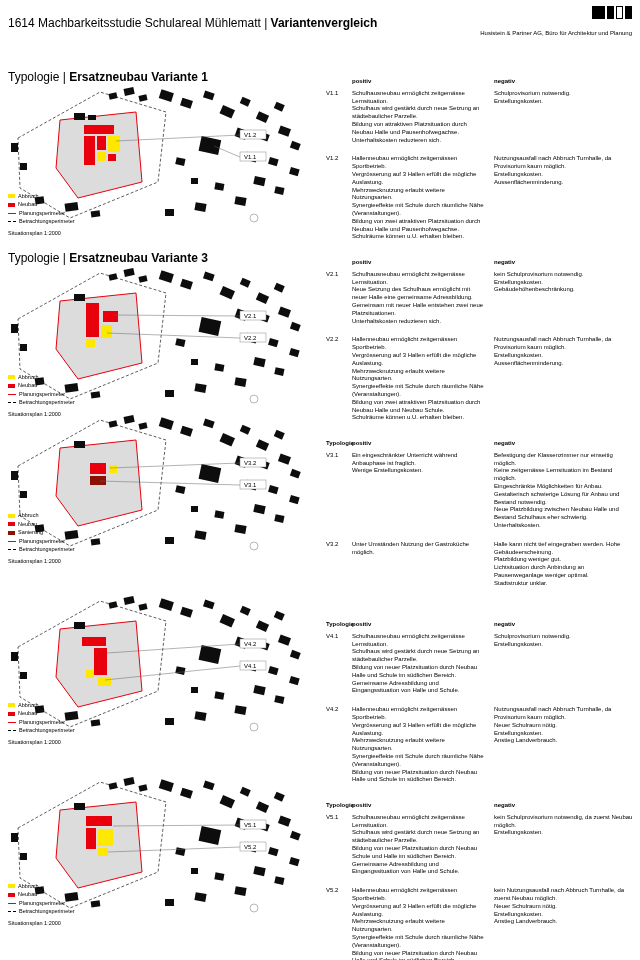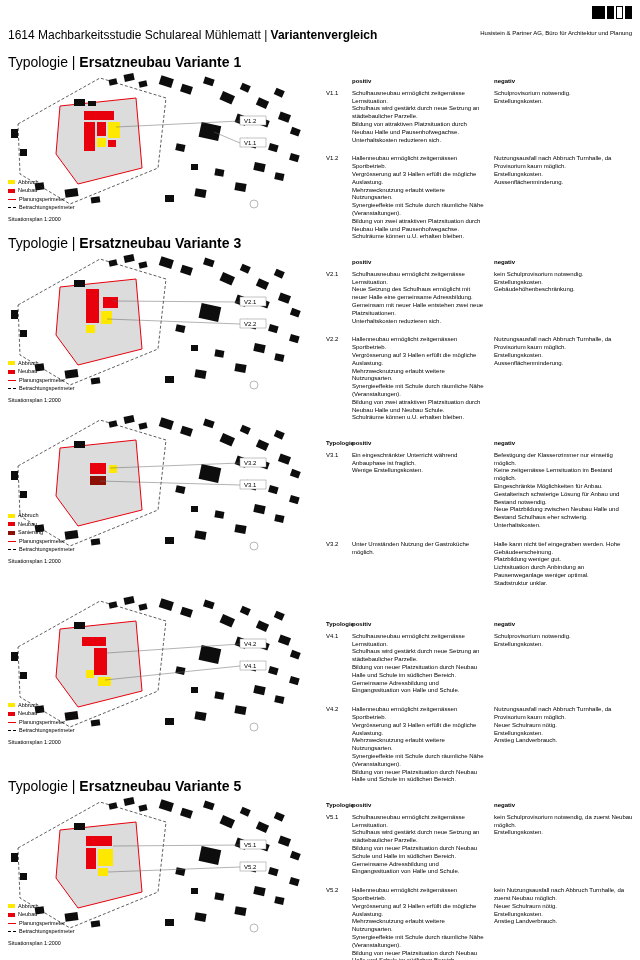--- a/index.html
+++ b/index.html
@@ -1,34 +1,34 @@
 <!DOCTYPE html>
 <html><head>
 <meta charset="utf-8">
 <style>
   html,body{margin:0;padding:0;}
   body{
     width:640px;height:960px;overflow:hidden;background:#fff;color:#000;
     font-family:"Liberation Sans", sans-serif;position:relative;
   }
   
-  .page-header{position:relative;height:52px;box-sizing:border-box;padding:28px 8px 0 8px;}
+  .page-header{position:relative;height:52px;box-sizing:border-box;padding:16px 8px 0 8px;}
   .page-title{font-size:12px;}
   .page-title b{font-weight:bold;}
   .firm-name{position:absolute;right:8px;top:30px;font-size:6px;}
   .logo{position:absolute;right:8px;top:6px;height:13px;}
   .logo span{display:inline-block;height:13px;vertical-align:top;}
   .logo .l1{width:13px;background:#000;}
   .logo .l2{width:7px;background:#000;margin-left:2px;}
   .logo .l3{width:7px;background:#fff;border:1px solid #000;box-sizing:border-box;margin-left:2px;}
   .logo .l4{width:7px;background:#000;margin-left:2px;}
   
   .variant-section{display:flex;height:181px;box-sizing:border-box;padding-left:8px;}
   .map-col{width:308px;position:relative;flex:none;}
-  .sec-title{font-size:14px;margin:2px 0 2px 0;}
+  .sec-title{font-size:12px;margin:18px 0 2px 0;}
   .sec-title b{font-weight:bold;}
   .map-wrap{position:relative;width:300px;height:142px;}
   svg.map{width:300px;height:142px;display:block;}
   .legend{position:absolute;left:0;bottom:2px;font-size:5.5px;line-height:1.55;}
   .legend-item{display:flex;align-items:center;gap:3px;white-space:nowrap;}
   .sw{width:7px;height:4px;display:inline-block;flex:none;}
   .sw.abbruch{background:#ffe800;}
   .sw.neubau{background:#e8000d;}
   .sw.sanierung{background:#8c1004;}
   .sw.line-red{height:0;width:8px;border-top:1.5px solid #e8000d;background:none;}
@@ -399,21 +399,20 @@
       <div class="neg">Nutzungsausfall nach Abbruch Turnhalle, da Provisorium kaum möglich.
 Neuer Schulraum nötig.
 Erstellungskosten.
 Anstieg Landverbrauch.</div>
     </div>
   </div>
 </section>
 
 <section class="variant-section">
   <div class="map-col">
-    <div class="sec-title"><span>Typologie | </span><b>Ersatzneubau Variante 5</b></div>
     <div class="map-wrap">
       <svg class="map" viewBox="0 0 300 142">
         <use href="#ctx"></use>
         <polygon points="52,34 128,26 134,96 70,112 48,82" fill="#dcdcdc" stroke="#e8000d" stroke-width="1"></polygon>
         <g>
           <rect x="66" y="27" width="11" height="7" fill="#0d0d0d"></rect>
           <rect x="78" y="40" width="26" height="10" fill="#e8000d"></rect>
           <rect x="78" y="52" width="10" height="21" fill="#e8000d"></rect>
           <rect x="90" y="53" width="15" height="17" fill="#ffe800"></rect>
           <rect x="90" y="72" width="10" height="8" fill="#ffe800"></rect>

